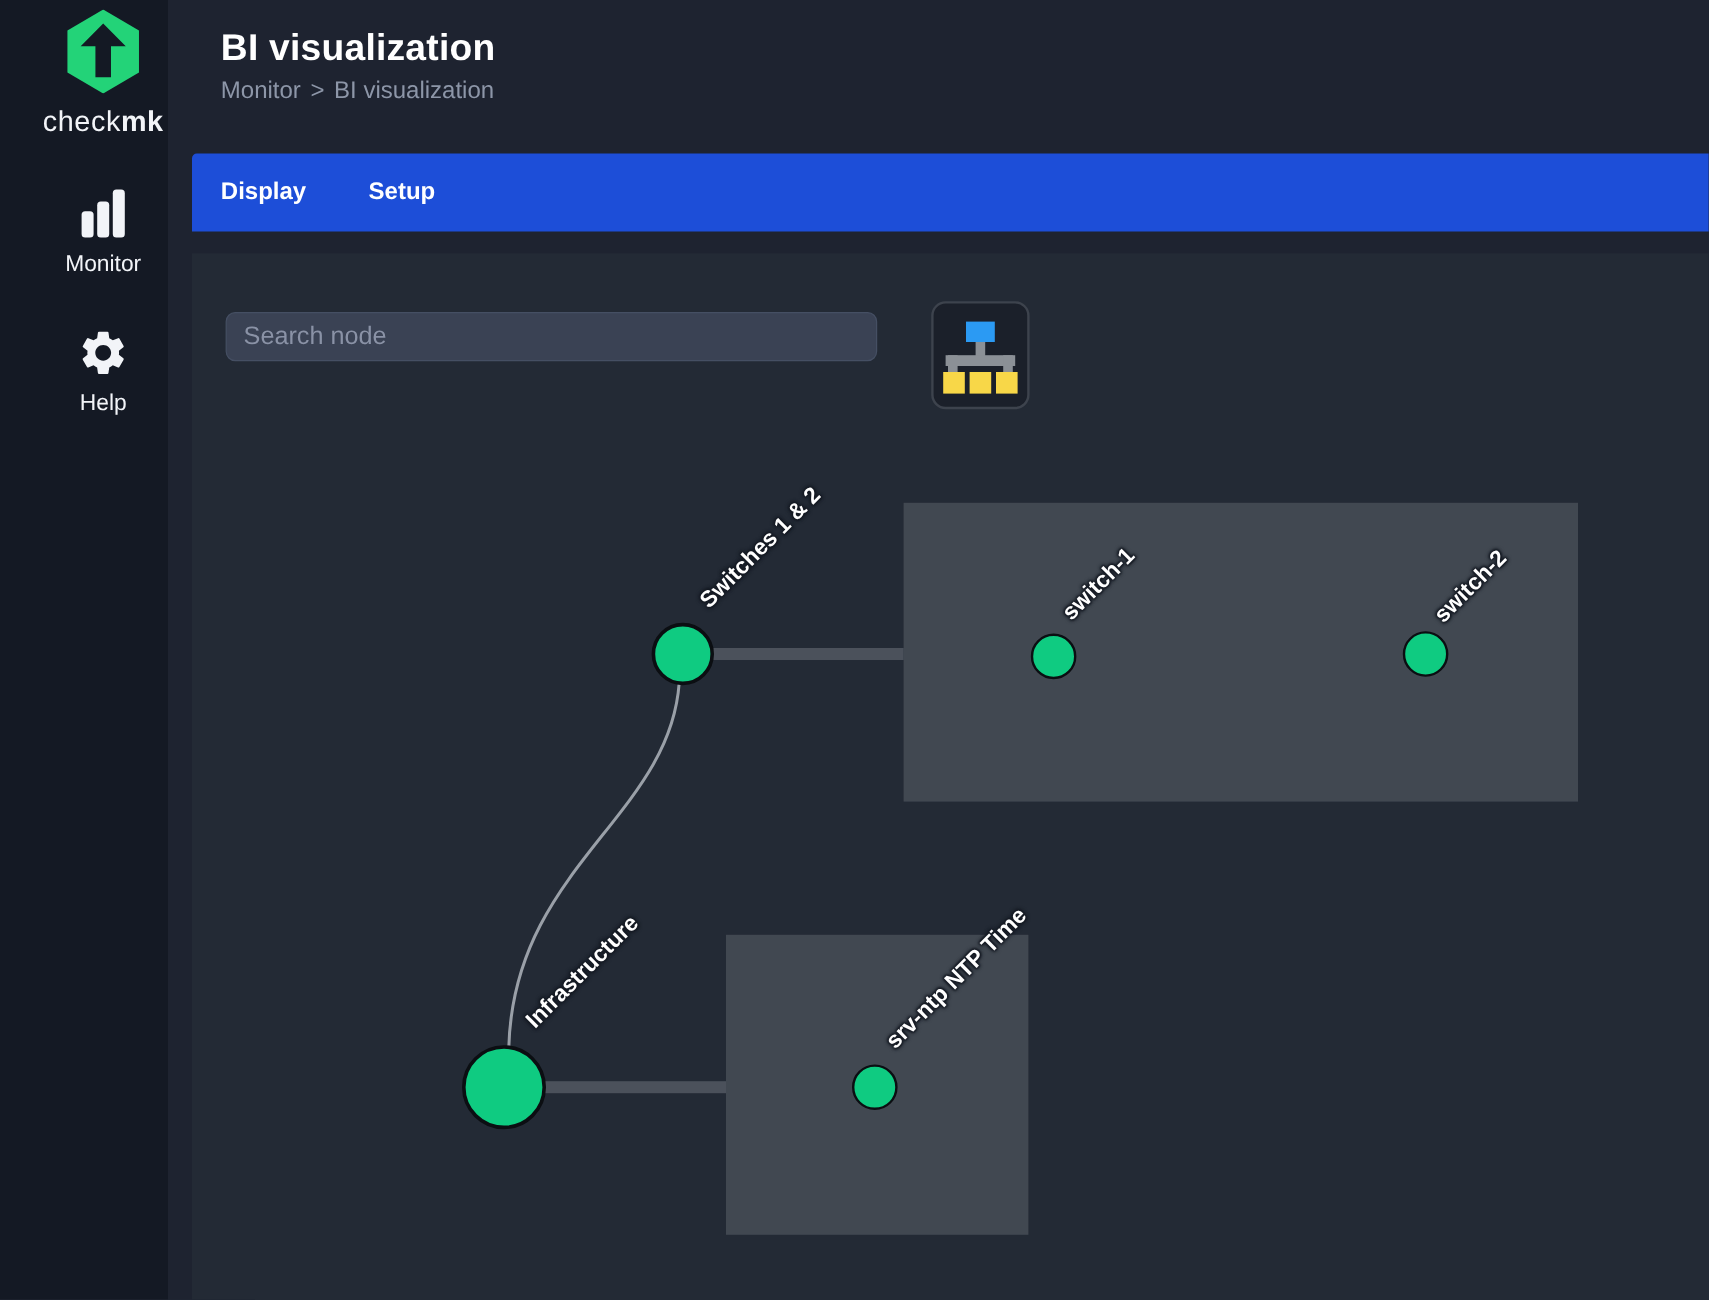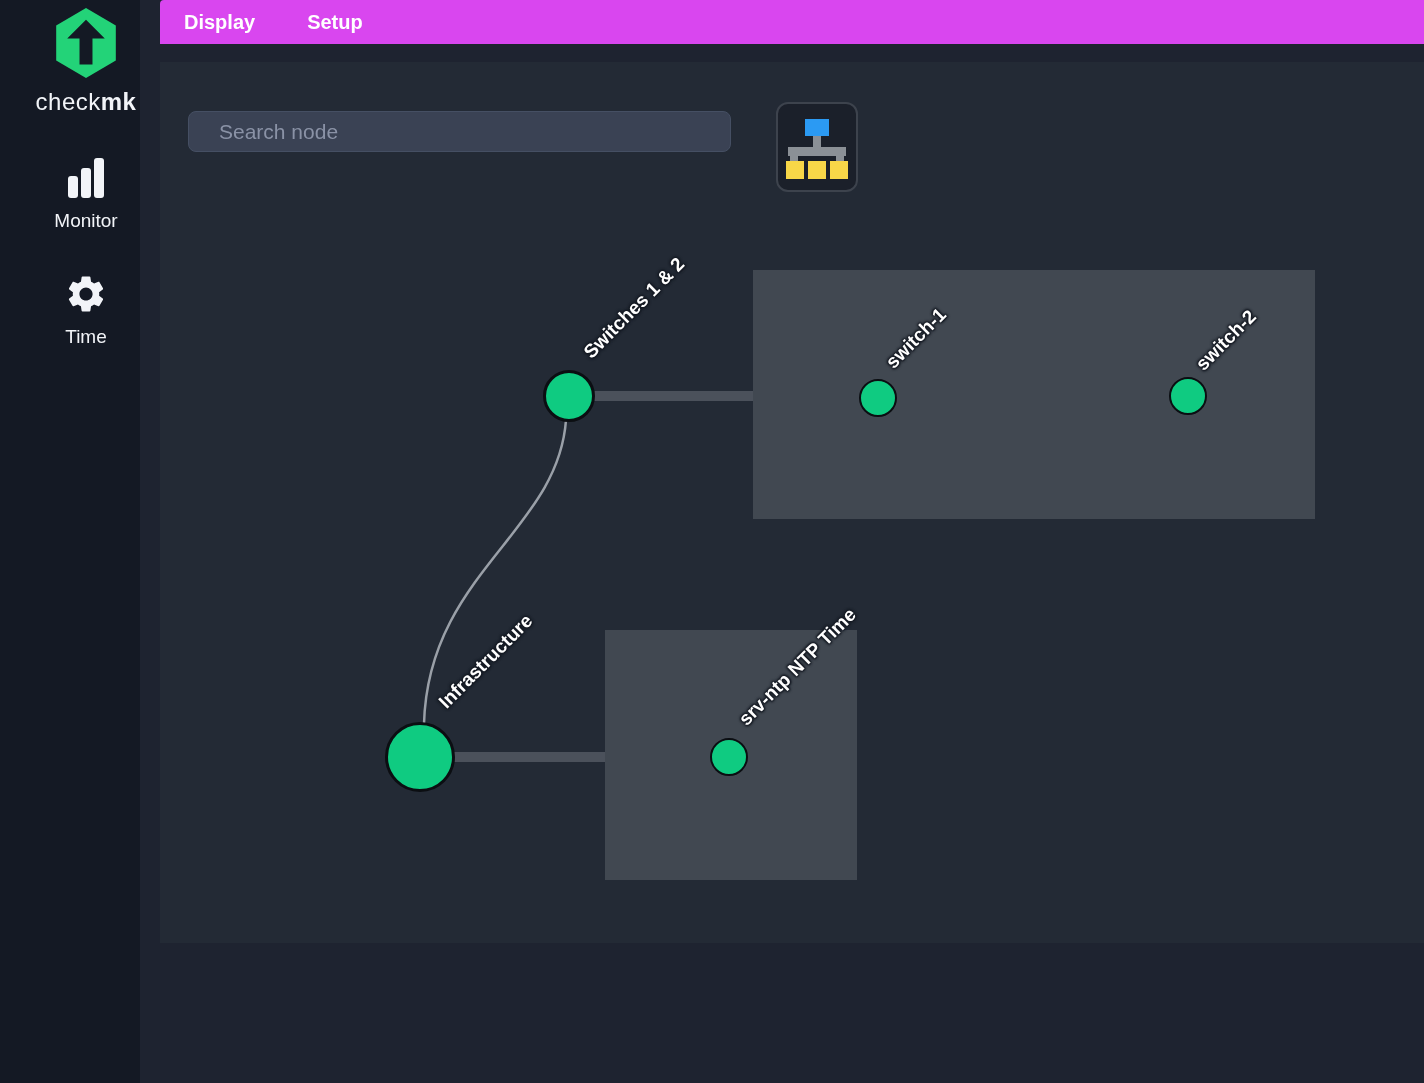--- a/index.html
+++ b/index.html
@@ -27,35 +27,35 @@
 
   
   .main { position:absolute; left:160px; top:0; width:1264px; height:1083px; }
   .page-header { height:128px; padding:22px 0 0 24px; background:#1e2330; }
   .page-header h1 { font-size:31px; font-weight:700; color:#ffffff; letter-spacing:.2px; }
   .breadcrumb { margin-top:7px; font-size:20px; color:#8d96a8; }
   .breadcrumb span { cursor:pointer; }
   .breadcrumb .sep { margin:0 8px; cursor:default; }
 
   .menubar {
-    height:44px; background:#d946ef; border-radius:4px 0 0 0;
+    height:65px; background:#1d4ed8; border-radius:4px 0 0 0;
     display:flex; align-items:center; padding-left:24px; gap:52px;
   }
   .menubar .menu-item { font-size:20px; font-weight:700; color:#fff; cursor:pointer; }
 
   .canvas {
     position:relative; margin-top:18px; width:1264px; height:881px;
     background:#232a35; overflow:hidden;
   }
 
   
   .search-input {
     position:absolute; left:28px; top:49px; width:543px; height:41px;
     background:#3a4254; border:1px solid #454f63; border-radius:8px;
-    color:#dde2ec; font-size:21px; padding:0 30px; outline:none;
+    color:#dde2ec; font-size:21px; padding:0 14px; outline:none;
     font-family:"Liberation Sans", sans-serif;
   }
   .search-input::placeholder { color:#8a92a6; }
   .layout-btn {
     position:absolute; left:616px; top:40px; width:82px; height:90px;
     background:#1b202a; border:2px solid #3d434d; border-radius:12px;
     display:flex; align-items:center; justify-content:center; cursor:pointer;
   }
 
   
@@ -125,26 +125,32 @@
     <span class="lbl">Monitor</span>
   </div>
 
 
   <div class="side-item">
     <span class="icon">
       <svg width="44" height="44" viewBox="0 0 24 24">
         <path class="white-shape" d="M19.14,12.94c0.04-0.3,0.06-0.61,0.06-0.94c0-0.32-0.02-0.64-0.07-0.94l2.03-1.58c0.18-0.14,0.23-0.41,0.12-0.61 l-1.92-3.32c-0.12-0.22-0.37-0.29-0.59-0.22l-2.39,0.96c-0.5-0.38-1.03-0.7-1.62-0.94L14.4,2.81c-0.04-0.24-0.24-0.41-0.48-0.41 h-3.84c-0.24,0-0.43,0.17-0.47,0.41L9.25,5.35C8.66,5.59,8.12,5.92,7.63,6.29L5.24,5.33c-0.22-0.08-0.47,0-0.59,0.22L2.74,8.87 C2.62,9.08,2.66,9.34,2.86,9.48l2.03,1.58C4.84,11.36,4.8,11.69,4.8,12s0.02,0.64,0.07,0.94l-2.03,1.58 c-0.18,0.14-0.23,0.41-0.12,0.61l1.92,3.32c0.12,0.22,0.37,0.29,0.59,0.22l2.39-0.96c0.5,0.38,1.03,0.7,1.62,0.94l0.36,2.54 c0.05,0.24,0.24,0.41,0.48,0.41h3.84c0.24,0,0.44-0.17,0.47-0.41l0.36-2.54c0.59-0.24,1.13-0.56,1.62-0.94l2.39,0.96 c0.22,0.08,0.47,0,0.59-0.22l1.92-3.32c0.12-0.22,0.07-0.47-0.12-0.61L19.14,12.94z M12,15.6c-1.98,0-3.6-1.62-3.6-3.6 s1.62-3.6,3.6-3.6s3.6,1.62,3.6,3.6S13.98,15.6,12,15.6z"></path>
       </svg>
     </span>
-    <span class="lbl">Time</span>
+    <span class="lbl">Help</span>
   </div>
 </nav>
 
 <div class="main">
 
+  <header class="page-header">
+    <h1>BI visualization</h1>
+    <div class="breadcrumb">
+      <span>Monitor</span><span class="sep">&gt;</span><span>BI visualization</span>
+    </div>
+  </header>
 
   <div class="menubar">
     <span class="menu-item">Display</span>
     <span class="menu-item">Setup</span>
   </div>
 
   <div class="canvas">
 
     <input class="search-input" type="text" placeholder="Search node" style="">
 

